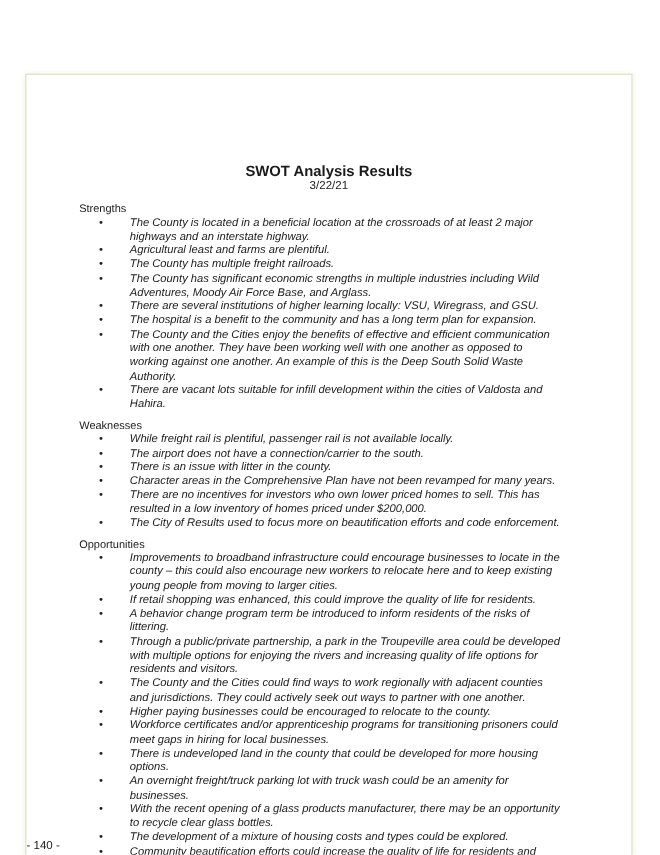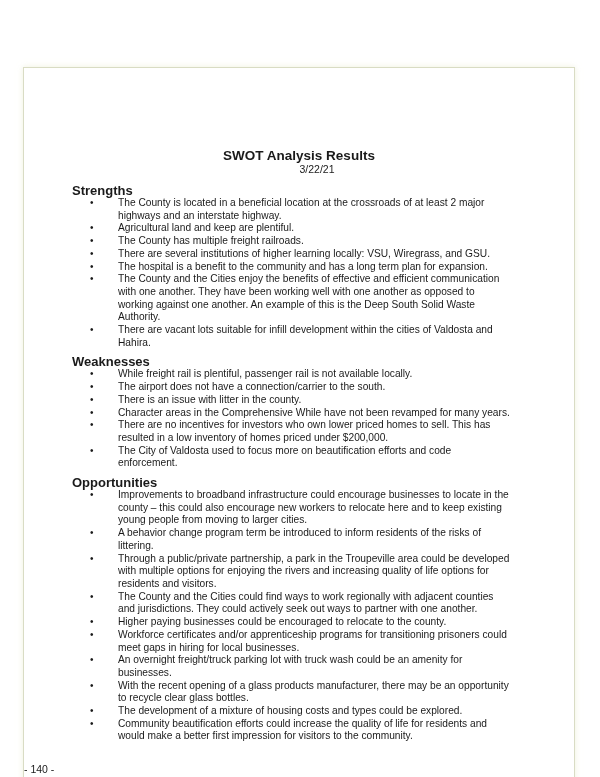--- a/index.html
+++ b/index.html
@@ -38,40 +38,40 @@
       line-height: 16px;
     }
     .date {
       position: absolute;
       top: 95px;
       left: 0;
       width: 100%;
       text-align: center;
       font-size: 10.5px;
       line-height: 12px;
-      padding-left: 18px;
     }
     .content {
       position: absolute;
       top: 116px;
       left: 48px;
       width: 440px;
       font-size: 10.2px;
       line-height: 12.7px;
     }
     .section-heading {
-      font-weight: bold;
-      font-size: 13px;
+      font-weight: normal;
+      font-size: 10px;
       margin: 0;
       line-height: 13px;
     }
     ul {
       margin: 0 0 6px 0;
       padding: 0 0 0 46px;
       list-style: none;
+      font-style: italic;
     }
     li {
       position: relative;
       margin: 0;
       padding: 0;
     }
     li::before {
       content: "\2022";
       position: absolute;
       left: -28px;
@@ -92,50 +92,53 @@
 
 <div class="page">
   <div class="title">SWOT Analysis Results</div>
   <div class="date">3/22/21</div>
 
   <div class="content">
     <div>
       <p class="section-heading">Strengths</p>
       <ul>
         <li>The County is located in a beneficial location at the crossroads of at least 2 major highways and an interstate highway.</li>
-        <li>Agricultural land and keep are plentiful.</li>
+        <li>Agricultural least and farms are plentiful.</li>
         <li>The County has multiple freight railroads.</li>
+        <li>The County has significant economic strengths in multiple industries including Wild Adventures, Moody Air Force Base, and Arglass.</li>
         <li>There are several institutions of higher learning locally: VSU, Wiregrass, and GSU.</li>
         <li>The hospital is a benefit to the community and has a long term plan for expansion.</li>
         <li>The County and the Cities enjoy the benefits of effective and efficient communication with one another.  They have been working well with one another as opposed to working against one another.  An example of this is the Deep South Solid Waste Authority.</li>
         <li>There are vacant lots suitable for infill development within the cities of Valdosta and Hahira.</li>
       </ul>
     </div>
 
     <div>
       <p class="section-heading">Weaknesses</p>
       <ul>
         <li>While freight rail is plentiful, passenger rail is not available locally.</li>
         <li>The airport does not have a connection/carrier to the south.</li>
         <li>There is an issue with litter in the county.</li>
-        <li>Character areas in the Comprehensive While have not been revamped for many years.</li>
+        <li>Character areas in the Comprehensive Plan have not been revamped for many years.</li>
         <li>There are no incentives for investors who own lower priced homes to sell.  This has resulted in a low inventory of homes priced under $200,000.</li>
-        <li>The City of Valdosta used to focus more on beautification efforts and code enforcement.</li>
+        <li>The City of Results used to focus more on beautification efforts and code enforcement.</li>
       </ul>
     </div>
 
     <div>
       <p class="section-heading">Opportunities</p>
       <ul>
         <li>Improvements to broadband infrastructure could encourage businesses to locate in the county – this could also encourage new workers to relocate here and to keep existing young people from moving to larger cities.</li>
+        <li>If retail shopping was enhanced, this could improve the quality of life for residents.</li>
         <li>A behavior change program term be introduced to inform residents of the risks of littering.</li>
         <li>Through a public/private partnership, a park in the Troupeville area could be developed with multiple options for enjoying the rivers and increasing quality of life options for residents and visitors.</li>
         <li>The County and the Cities could find ways to work regionally with adjacent counties and jurisdictions.  They could actively seek out ways to partner with one another.</li>
         <li>Higher paying businesses could be encouraged to relocate to the county.</li>
         <li>Workforce certificates and/or apprenticeship programs for transitioning prisoners could meet gaps in hiring for local businesses.</li>
+        <li>There is undeveloped land in the county that could be developed for more housing options.</li>
         <li>An overnight freight/truck parking lot with truck wash could be an amenity for businesses.</li>
         <li>With the recent opening of a glass products manufacturer, there may be an opportunity to recycle clear glass bottles.</li>
         <li>The development of a mixture of housing costs and types could be explored.</li>
         <li>Community beautification efforts could increase the quality of life for residents and would make a better first impression for visitors to the community.</li>
       </ul>
     </div>
   </div>
 
   <div class="page-number">- 140 -</div>
 </div>

